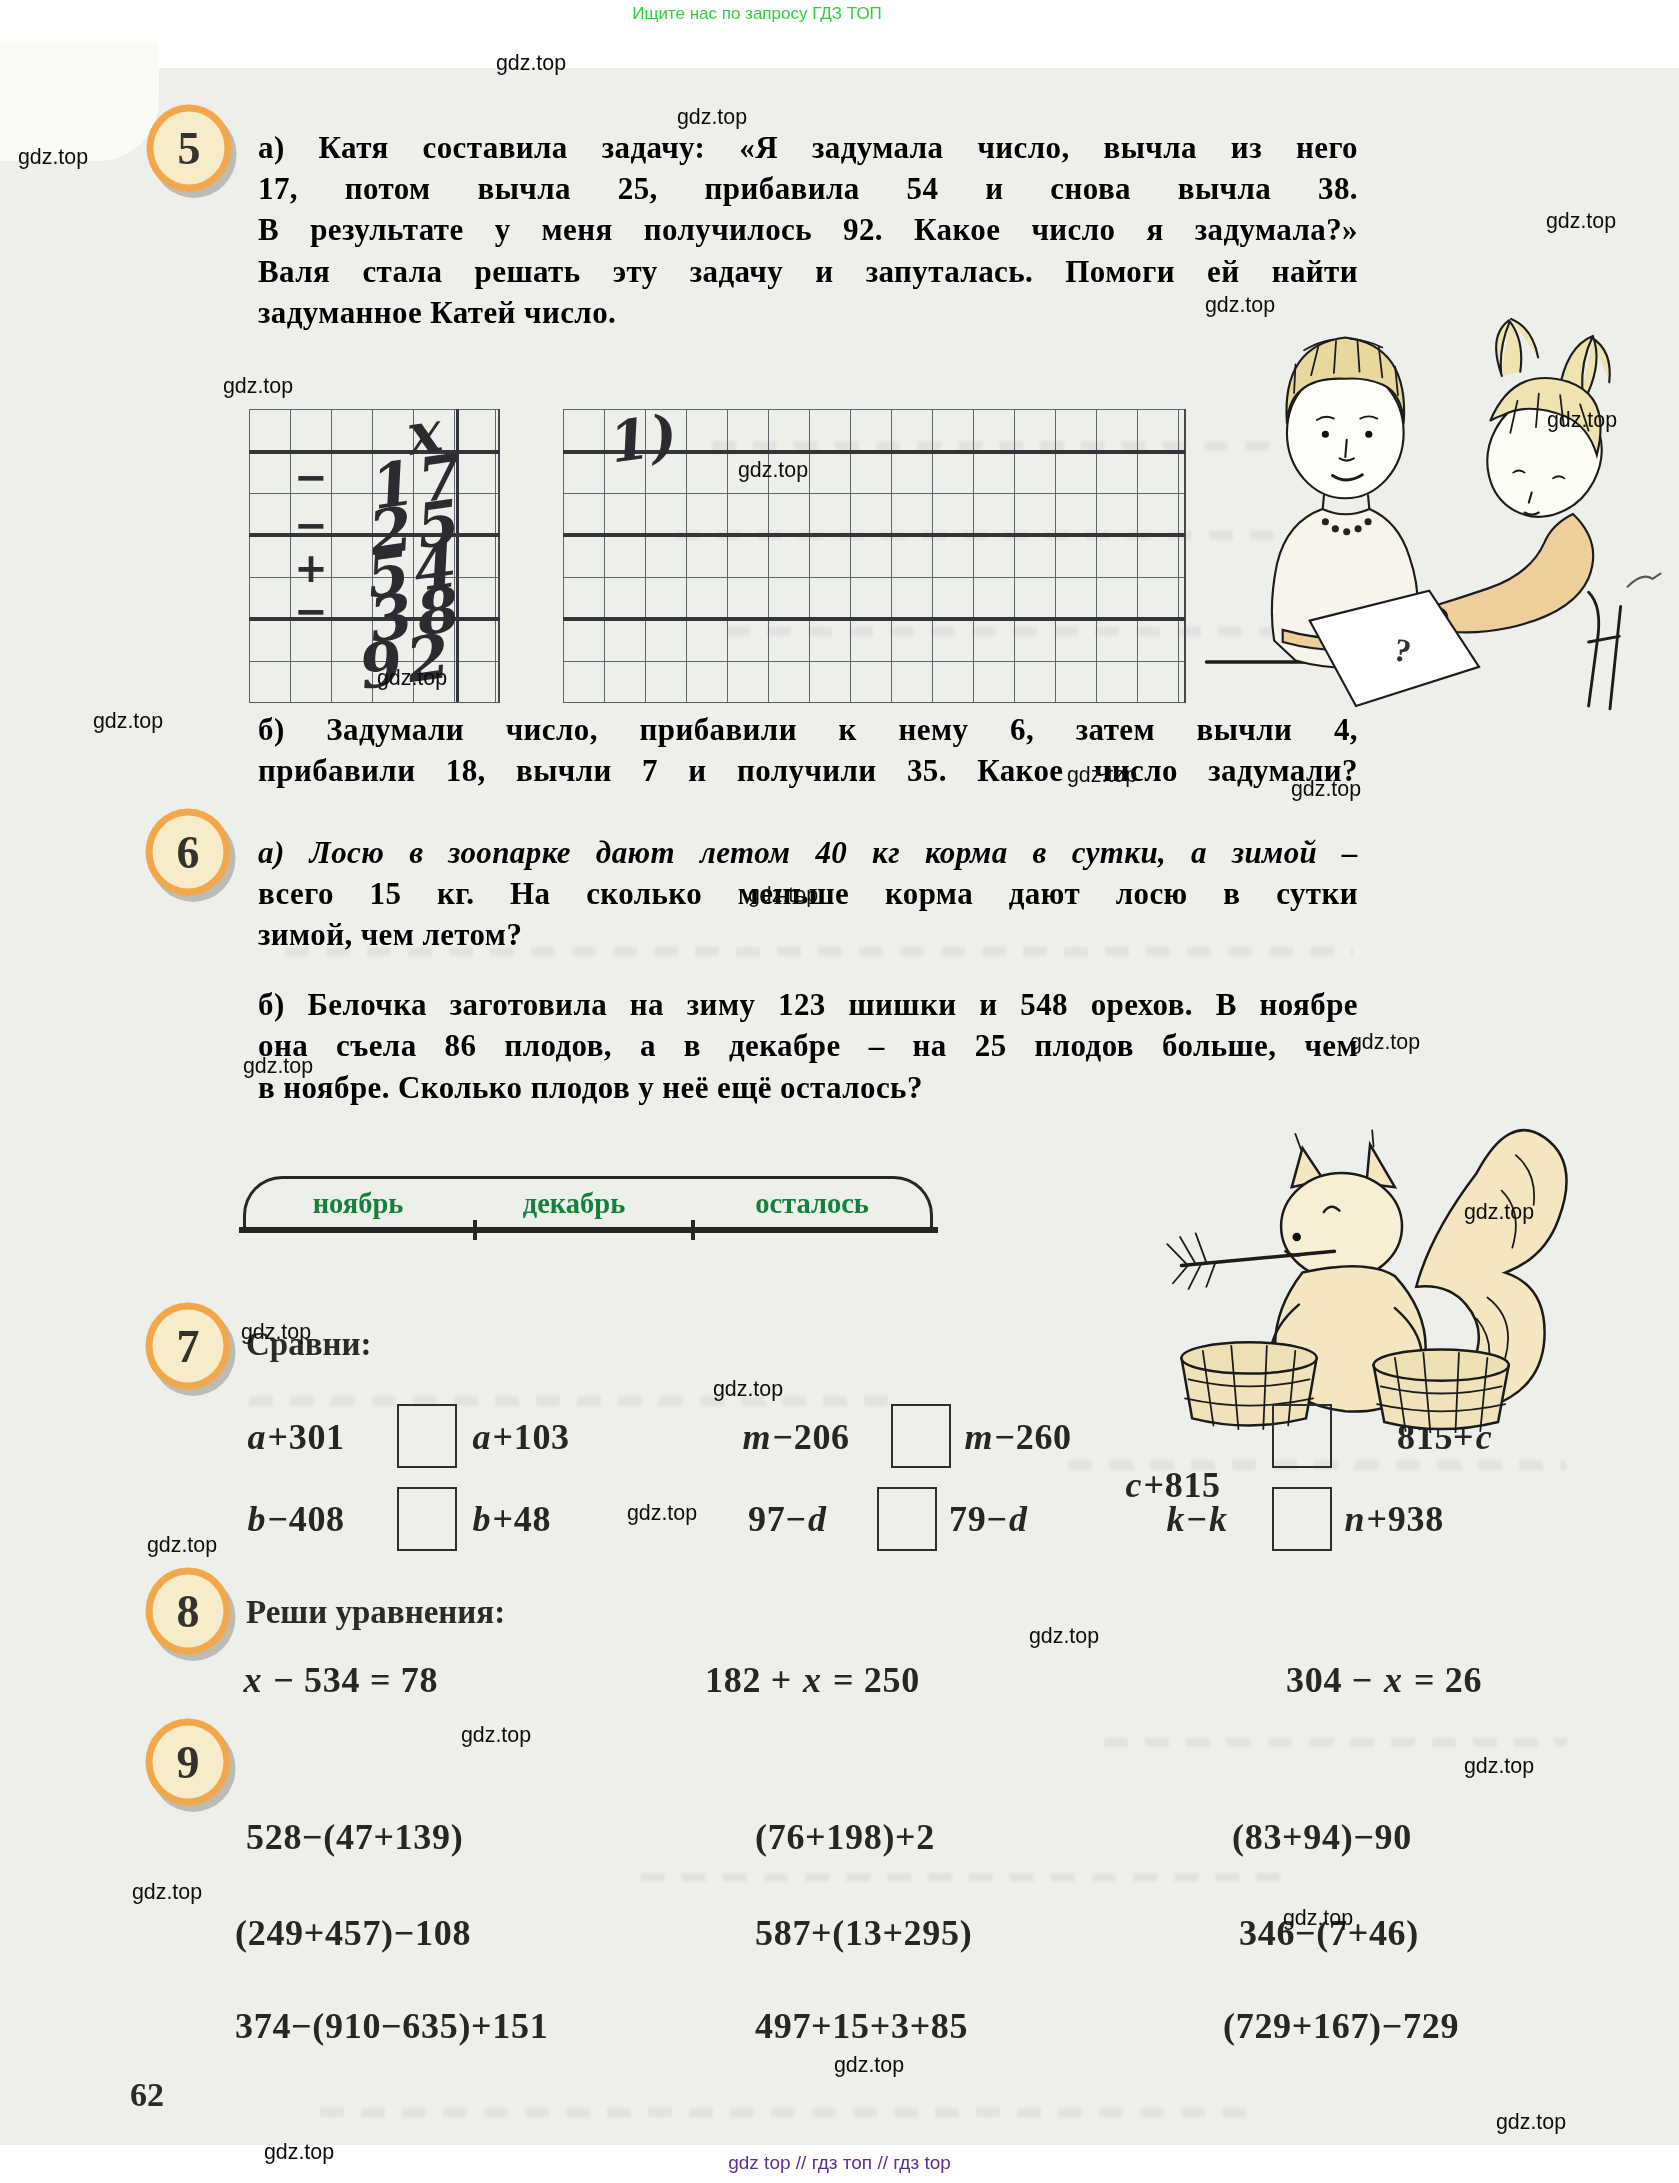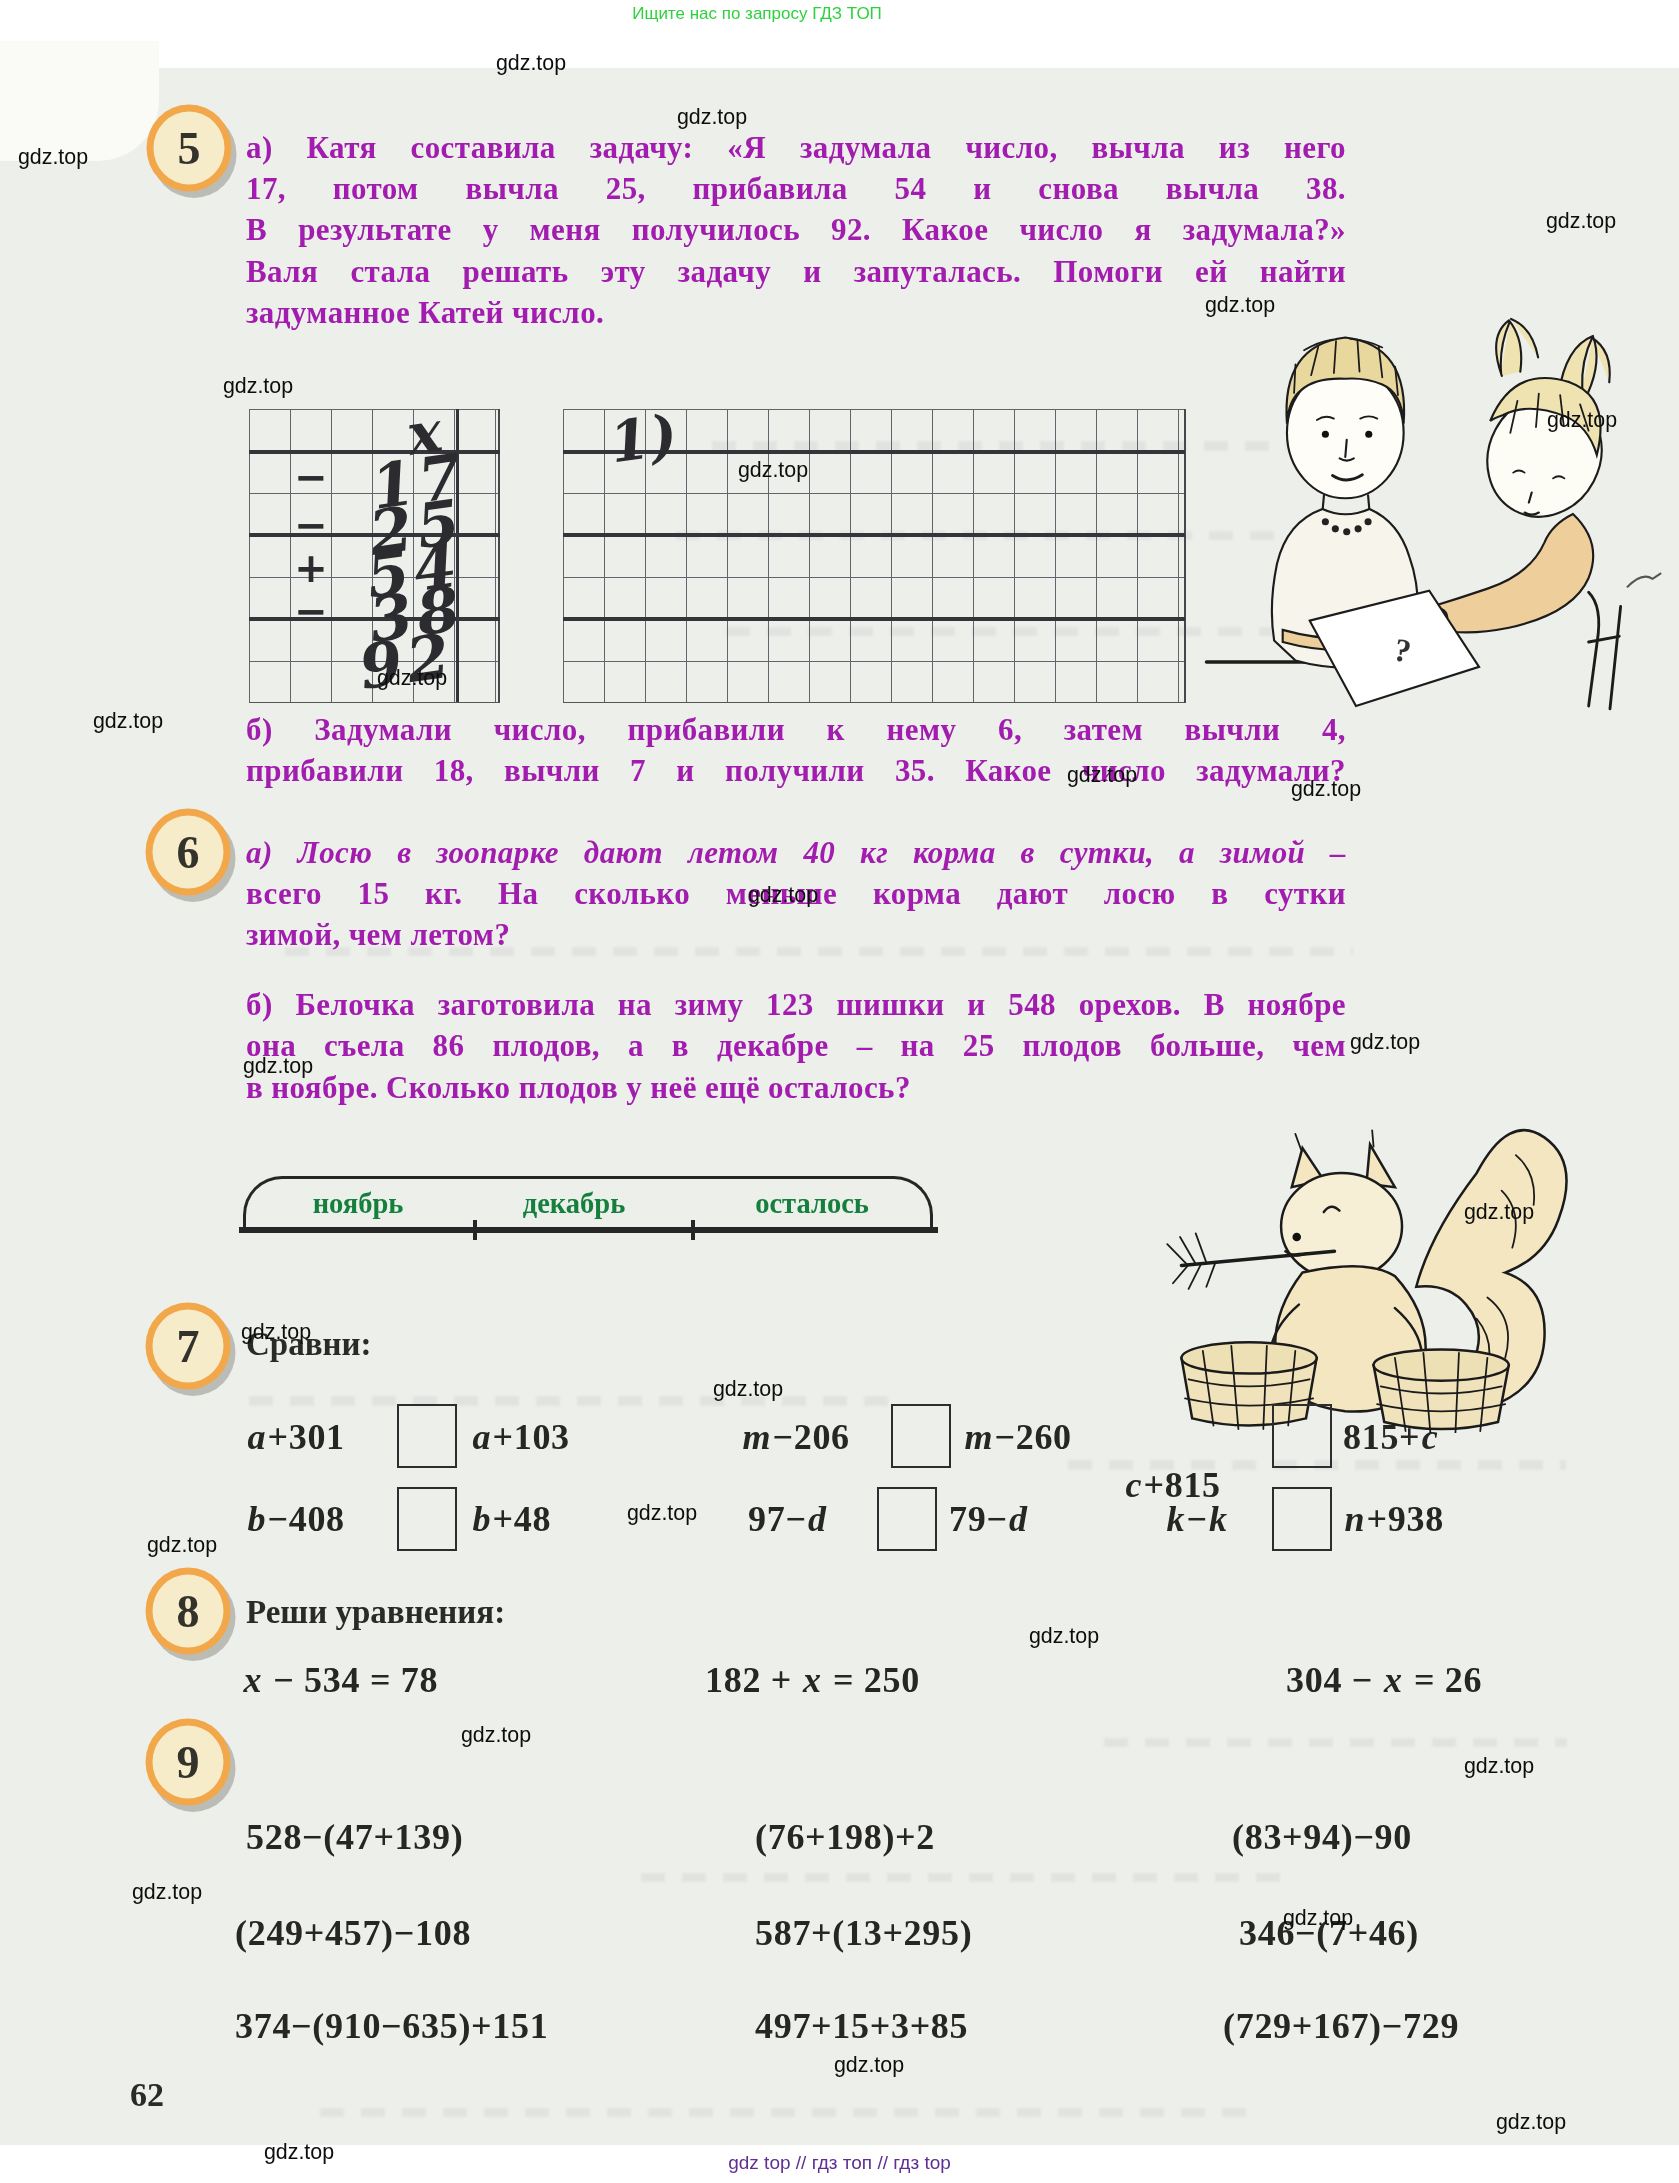--- a/index.html
+++ b/index.html
@@ -13,21 +13,21 @@
         font:500 17px "Liberation Sans",sans-serif;color:#2ed13d;}
   .footer{position:absolute;top:2152px;left:0;width:1679px;text-align:center;
         font:500 19px "Liberation Sans",sans-serif;color:#5f2f93;}
   .wm{position:absolute;font:500 21.4px "Liberation Sans",sans-serif;color:#0e0e0e;
         transform:translate(-50%,-50%);white-space:nowrap;z-index:40;}
   .badge{position:absolute;width:71px;height:73px;border-radius:50%;border:7.1px solid #f2a84a;
         background:#f7ecca;box-shadow:5px 6.4px 0 rgba(60,58,50,.28);display:flex;align-items:center;
         justify-content:center;font:700 46px "Liberation Serif",serif;color:#33332c;
         transform:translate(-50%,-50%);z-index:5;}
   .line{position:absolute;width:1100px;font:700 31px/41px "Liberation Serif",serif;
-        letter-spacing:0.4px;color:#a21caf;}
+        letter-spacing:0.4px;color:#000000;margin-left:12px;}
   .jline{text-align:justify;text-align-last:justify;}
   .heading{position:absolute;font:700 33px "Liberation Serif",serif;color:#2a2a26;}
   .math{position:absolute;font:700 36px "Liberation Serif",serif;letter-spacing:0.7px;
         white-space:nowrap;color:#262624;}
   .math i{font-style:italic;padding:0 1.4px;}
   .box{position:absolute;width:56px;height:60px;border:2.8px solid #2d2d2f;z-index:6;}
   .grid{position:absolute;border-right:2.1px solid #46474d;border-bottom:1.4px solid #55565c;
         background-image:
         repeating-linear-gradient(to right,#62646b 0 1.4px,transparent 1.4px 41px),
         repeating-linear-gradient(to bottom,#62646b 0 1.4px,transparent 1.4px 42px);}
@@ -197,21 +197,21 @@
   <div class="heading" style="left:246px;top:1326px;">Сравни:</div>
 
   <div class="math" style="left:246px;top:1416px;"><i>a</i>+301</div>
   <div class="box" style="left:397px;top:1404px;"></div>
   <div class="math" style="left:471px;top:1416px;"><i>a</i>+103</div>
   <div class="math" style="left:741px;top:1416px;"><i>m</i>−206</div>
   <div class="box" style="left:891px;top:1404px;"></div>
   <div class="math" style="left:963px;top:1416px;"><i>m</i>−260</div>
   <div class="math" style="left:1124px;top:1464px;"><i>c</i>+815</div>
   <div class="box" style="left:1272px;top:1404px;"></div>
-  <div class="math" style="left:1343px;top:1416px;">815+<i>c</i></div>
+  <div class="math" style="left:1397px;top:1416px;">815+<i>c</i></div>
 
   <div class="math" style="left:246px;top:1498px;"><i>b</i>−408</div>
   <div class="box" style="left:397px;top:1487px;"></div>
   <div class="math" style="left:471px;top:1498px;"><i>b</i>+48</div>
   <div class="math" style="left:748px;top:1498px;">97−<i>d</i></div>
   <div class="box" style="left:877px;top:1487px;"></div>
   <div class="math" style="left:949px;top:1498px;">79−<i>d</i></div>
   <div class="math" style="left:1165px;top:1498px;"><i>k</i>−<i>k</i></div>
   <div class="box" style="left:1272px;top:1487px;"></div>
   <div class="math" style="left:1343px;top:1498px;"><i>n</i>+938</div>

